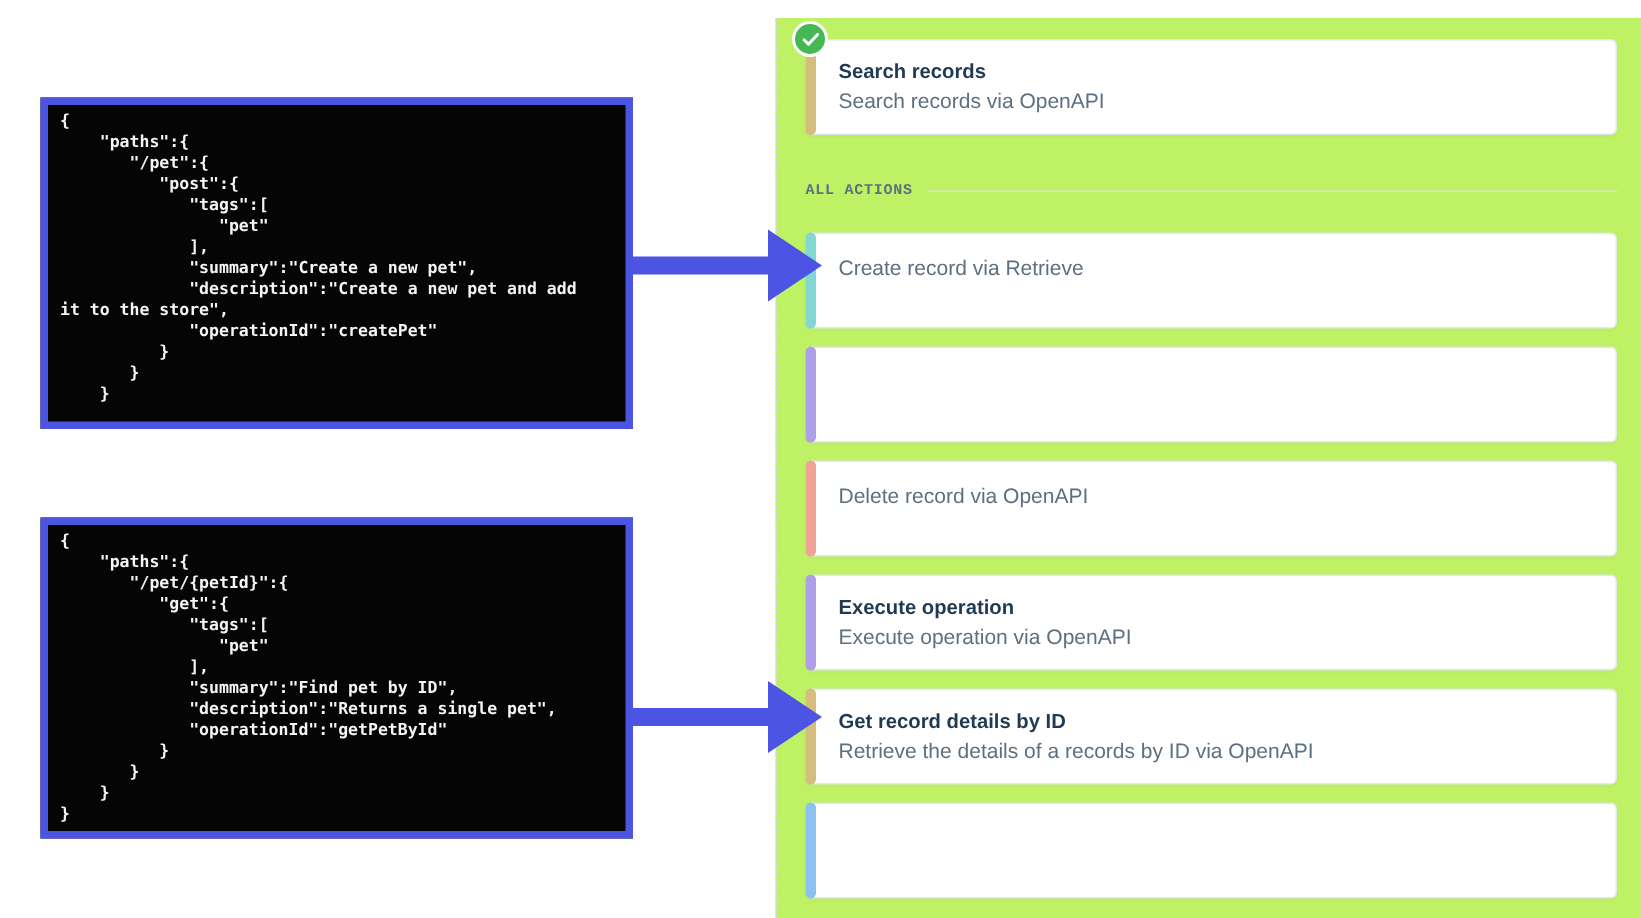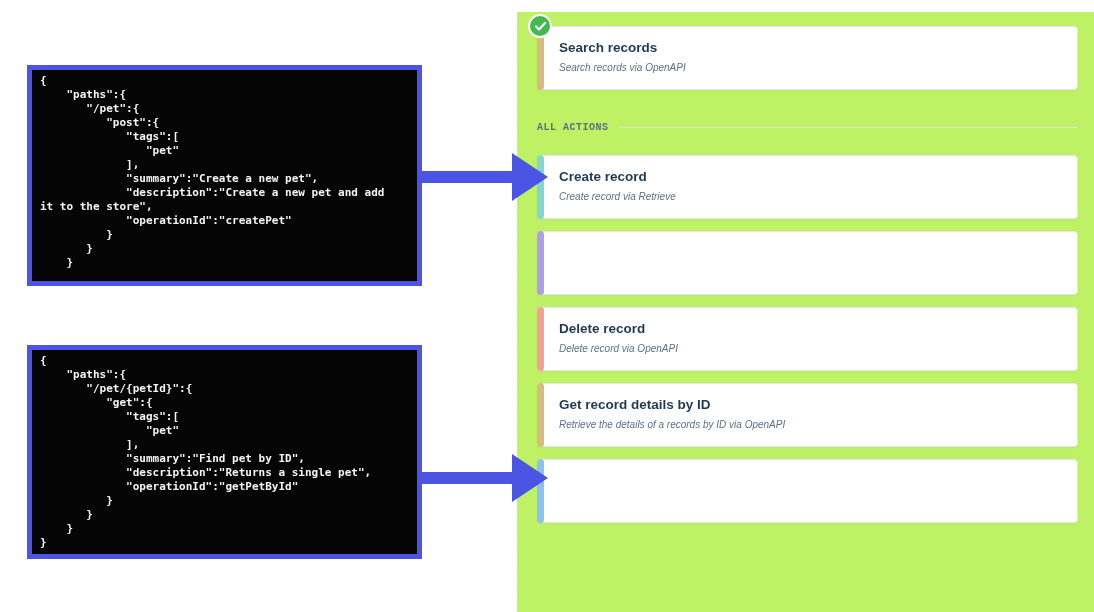--- a/index.html
+++ b/index.html
@@ -68,21 +68,21 @@
   .accent-bar {
     position: absolute; left: -1px; top: -1px; bottom: -1px;
     width: 7px; border-radius: 4px;
   }
   .card-text { padding: 12px 0 0 21px; }
   .card-title {
     font-size: 13.5px; font-weight: bold; color: #1f3a52;
     line-height: 18px;
   }
   .card-subtitle {
-    font-size: 10px; color: #5e7080; line-height: 15px; margin-top: 3px; font-style: italic;
+    font-size: 14px; color: #5e7080; line-height: 15px; margin-top: 3px;
   }
 
   .selected-card { position: absolute; left: 19px; top: 14px; }
 
   .check-badge {
     position: absolute; left: 10px; top: 2px; z-index: 6;
     width: 20px; height: 20px; border-radius: 50%;
     background: #45b854; border: 2px solid #ffffff;
     display: flex; align-items: center; justify-content: center;
   }
@@ -171,37 +171,42 @@
     <div class="section-row">
       <span class="section-label">ALL ACTIONS</span>
       <div class="section-divider"></div>
     </div>
 
     <div class="cards-list">
 
       <div class="action-card">
         <div class="accent-bar" style="background-color: rgb(131, 215, 210);"></div>
         <div class="card-text">
-          <div class="card-title">Create record</div>
           <div class="card-subtitle">Create record via Retrieve</div>
         </div>
       </div>
 
       <div class="action-card">
         <div class="accent-bar" style="background-color: rgb(174, 159, 232);"></div>
       </div>
 
       <div class="action-card">
         <div class="accent-bar" style="background-color: rgb(242, 162, 148);"></div>
         <div class="card-text">
-          <div class="card-title">Delete record</div>
           <div class="card-subtitle">Delete record via OpenAPI</div>
         </div>
       </div>
 
+      <div class="action-card">
+        <div class="accent-bar" style="background-color: rgb(174, 159, 232);"></div>
+        <div class="card-text">
+          <div class="card-title">Execute operation</div>
+          <div class="card-subtitle">Execute operation via OpenAPI</div>
+        </div>
+      </div>
 
       <div class="action-card">
         <div class="accent-bar" style="background-color: rgb(212, 189, 126);"></div>
         <div class="card-text">
           <div class="card-title">Get record details by ID</div>
           <div class="card-subtitle">Retrieve the details of a records by ID via OpenAPI</div>
         </div>
       </div>
 
       <div class="action-card">

